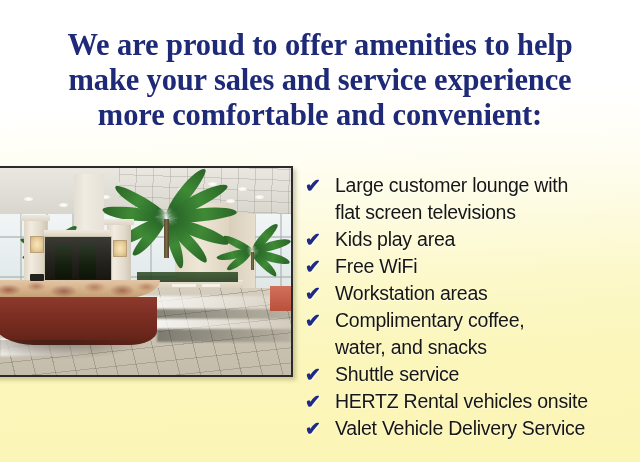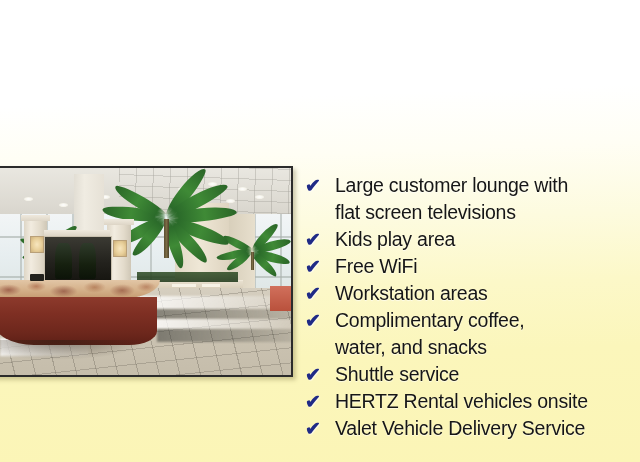--- a/index.html
+++ b/index.html
@@ -221,20 +221,25 @@
     font-weight: bold;
     text-shadow: 1px 1px 1px rgba(255,255,255,0.6);
   }
   .item .txt { display: block; }
 </style>
 </head>
 <body>
 
 <div id="slide">
 
+  <div id="heading">
+    <span class="hl hl1">We are proud to offer amenities to help</span>
+    <span class="hl hl2">make your sales and service experience</span>
+    <span class="hl hl3">more comfortable and convenient:</span>
+  </div>
 
   <div id="photo-frame">
     <div id="photo">
 
       <div class="ph ceiling"></div>
       <div class="ph ceil-grid"></div>
       <div class="ph downlight" style="left:62%;top:9%;"></div>
       <div class="ph downlight" style="left:72%;top:7%;"></div>
       <div class="ph downlight" style="left:82%;top:9%;"></div>
       <div class="ph downlight" style="left:67%;top:16%;"></div>

